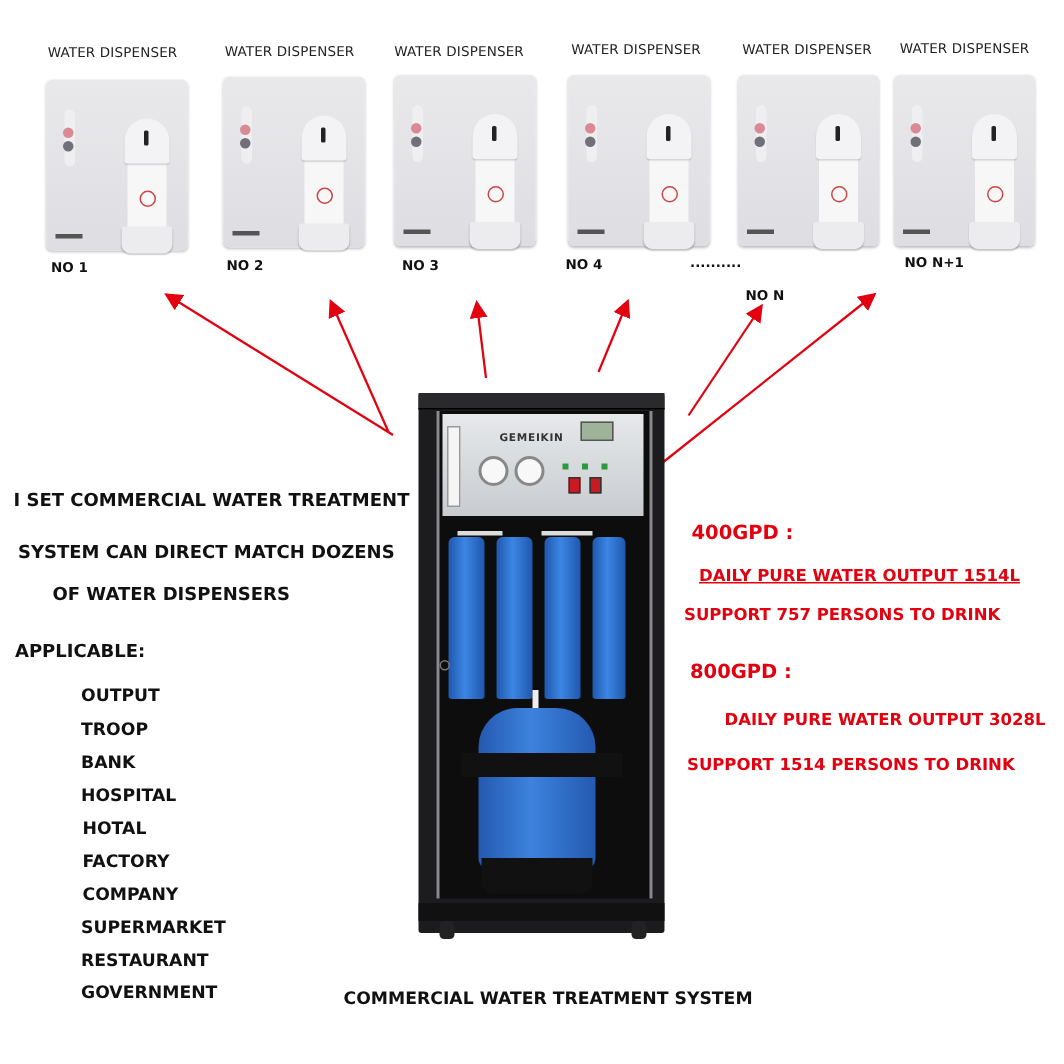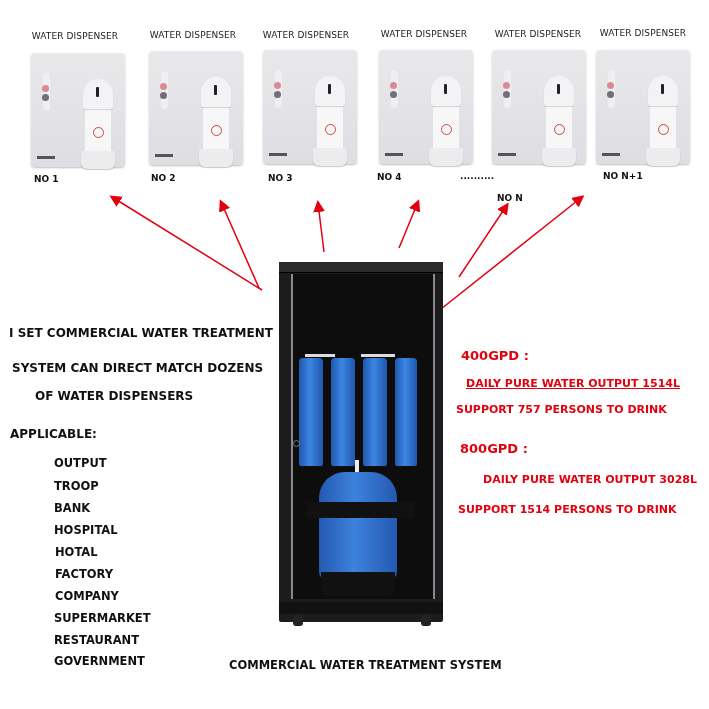--- a/index.html
+++ b/index.html
@@ -153,20 +153,32 @@
   <div class="abs app-item" style="left:54px;top:633px;">RESTAURANT</div>
   <div class="abs app-item" style="left:54px;top:654px;">GOVERNMENT</div>
 </div>
 
 <div class="abs cabinet">
 
   <div class="abs" style="left:0;top:0;width:164px;height:10px;background:#2a2a2c;border-bottom:1px solid #000;"></div>
 
   <div class="abs" style="left:12px;top:12px;width:140px;height:325px;background:#0d0d0e;border-left:2px solid #8a8a8e;border-right:2px solid #8a8a8e;"></div>
 
+  <div class="abs" style="left:16px;top:14px;width:134px;height:68px;background:linear-gradient(180deg,#e6e8ea,#c8ccd0);">
+    <div class="abs" style="left:3px;top:8px;width:7px;height:52px;background:#f5f5f5;border:1px solid #999;"></div>
+    <div class="abs" style="left:38px;top:12px;font-size:7px;font-weight:bold;color:#333;letter-spacing:0.5px;">GEMEIKIN</div>
+    <div class="abs" style="left:92px;top:5px;width:20px;height:11px;background:#9fb29a;border:1px solid #555;"></div>
+    <div class="abs" style="left:24px;top:28px;width:16px;height:16px;border-radius:50%;background:#f8f8f8;border:2px solid #888;"></div>
+    <div class="abs" style="left:48px;top:28px;width:16px;height:16px;border-radius:50%;background:#f8f8f8;border:2px solid #888;"></div>
+    <div class="abs" style="left:80px;top:33px;width:4px;height:4px;background:#2c9a3c;"></div>
+    <div class="abs" style="left:93px;top:33px;width:4px;height:4px;background:#2c9a3c;"></div>
+    <div class="abs" style="left:106px;top:33px;width:4px;height:4px;background:#2c9a3c;"></div>
+    <div class="abs" style="left:84px;top:42px;width:6px;height:9px;background:#c81a22;border:1px solid #333;"></div>
+    <div class="abs" style="left:98px;top:42px;width:6px;height:9px;background:#c81a22;border:1px solid #333;"></div>
+  </div>
 
   <div class="abs" style="left:26px;top:92px;width:30px;height:3px;background:#ddd;"></div>
   <div class="abs" style="left:82px;top:92px;width:34px;height:3px;background:#ddd;"></div>
 
   <div class="abs" style="left:20px;top:96px;width:24px;height:108px;background:linear-gradient(90deg,#1f58ad,#3c86e3 45%,#1f58ad);border-radius:4px 4px 2px 2px;"></div>
   <div class="abs" style="left:52px;top:96px;width:24px;height:108px;background:linear-gradient(90deg,#1f58ad,#3c86e3 45%,#1f58ad);border-radius:4px 4px 2px 2px;"></div>
   <div class="abs" style="left:84px;top:96px;width:24px;height:108px;background:linear-gradient(90deg,#1f58ad,#3c86e3 45%,#1f58ad);border-radius:4px 4px 2px 2px;"></div>
   <div class="abs" style="left:116px;top:96px;width:22px;height:108px;background:linear-gradient(90deg,#1f58ad,#3c86e3 45%,#1f58ad);border-radius:4px 4px 2px 2px;"></div>
 
   <div class="abs" style="left:14px;top:178px;width:5px;height:5px;border-radius:50%;border:1px solid #777;"></div>

